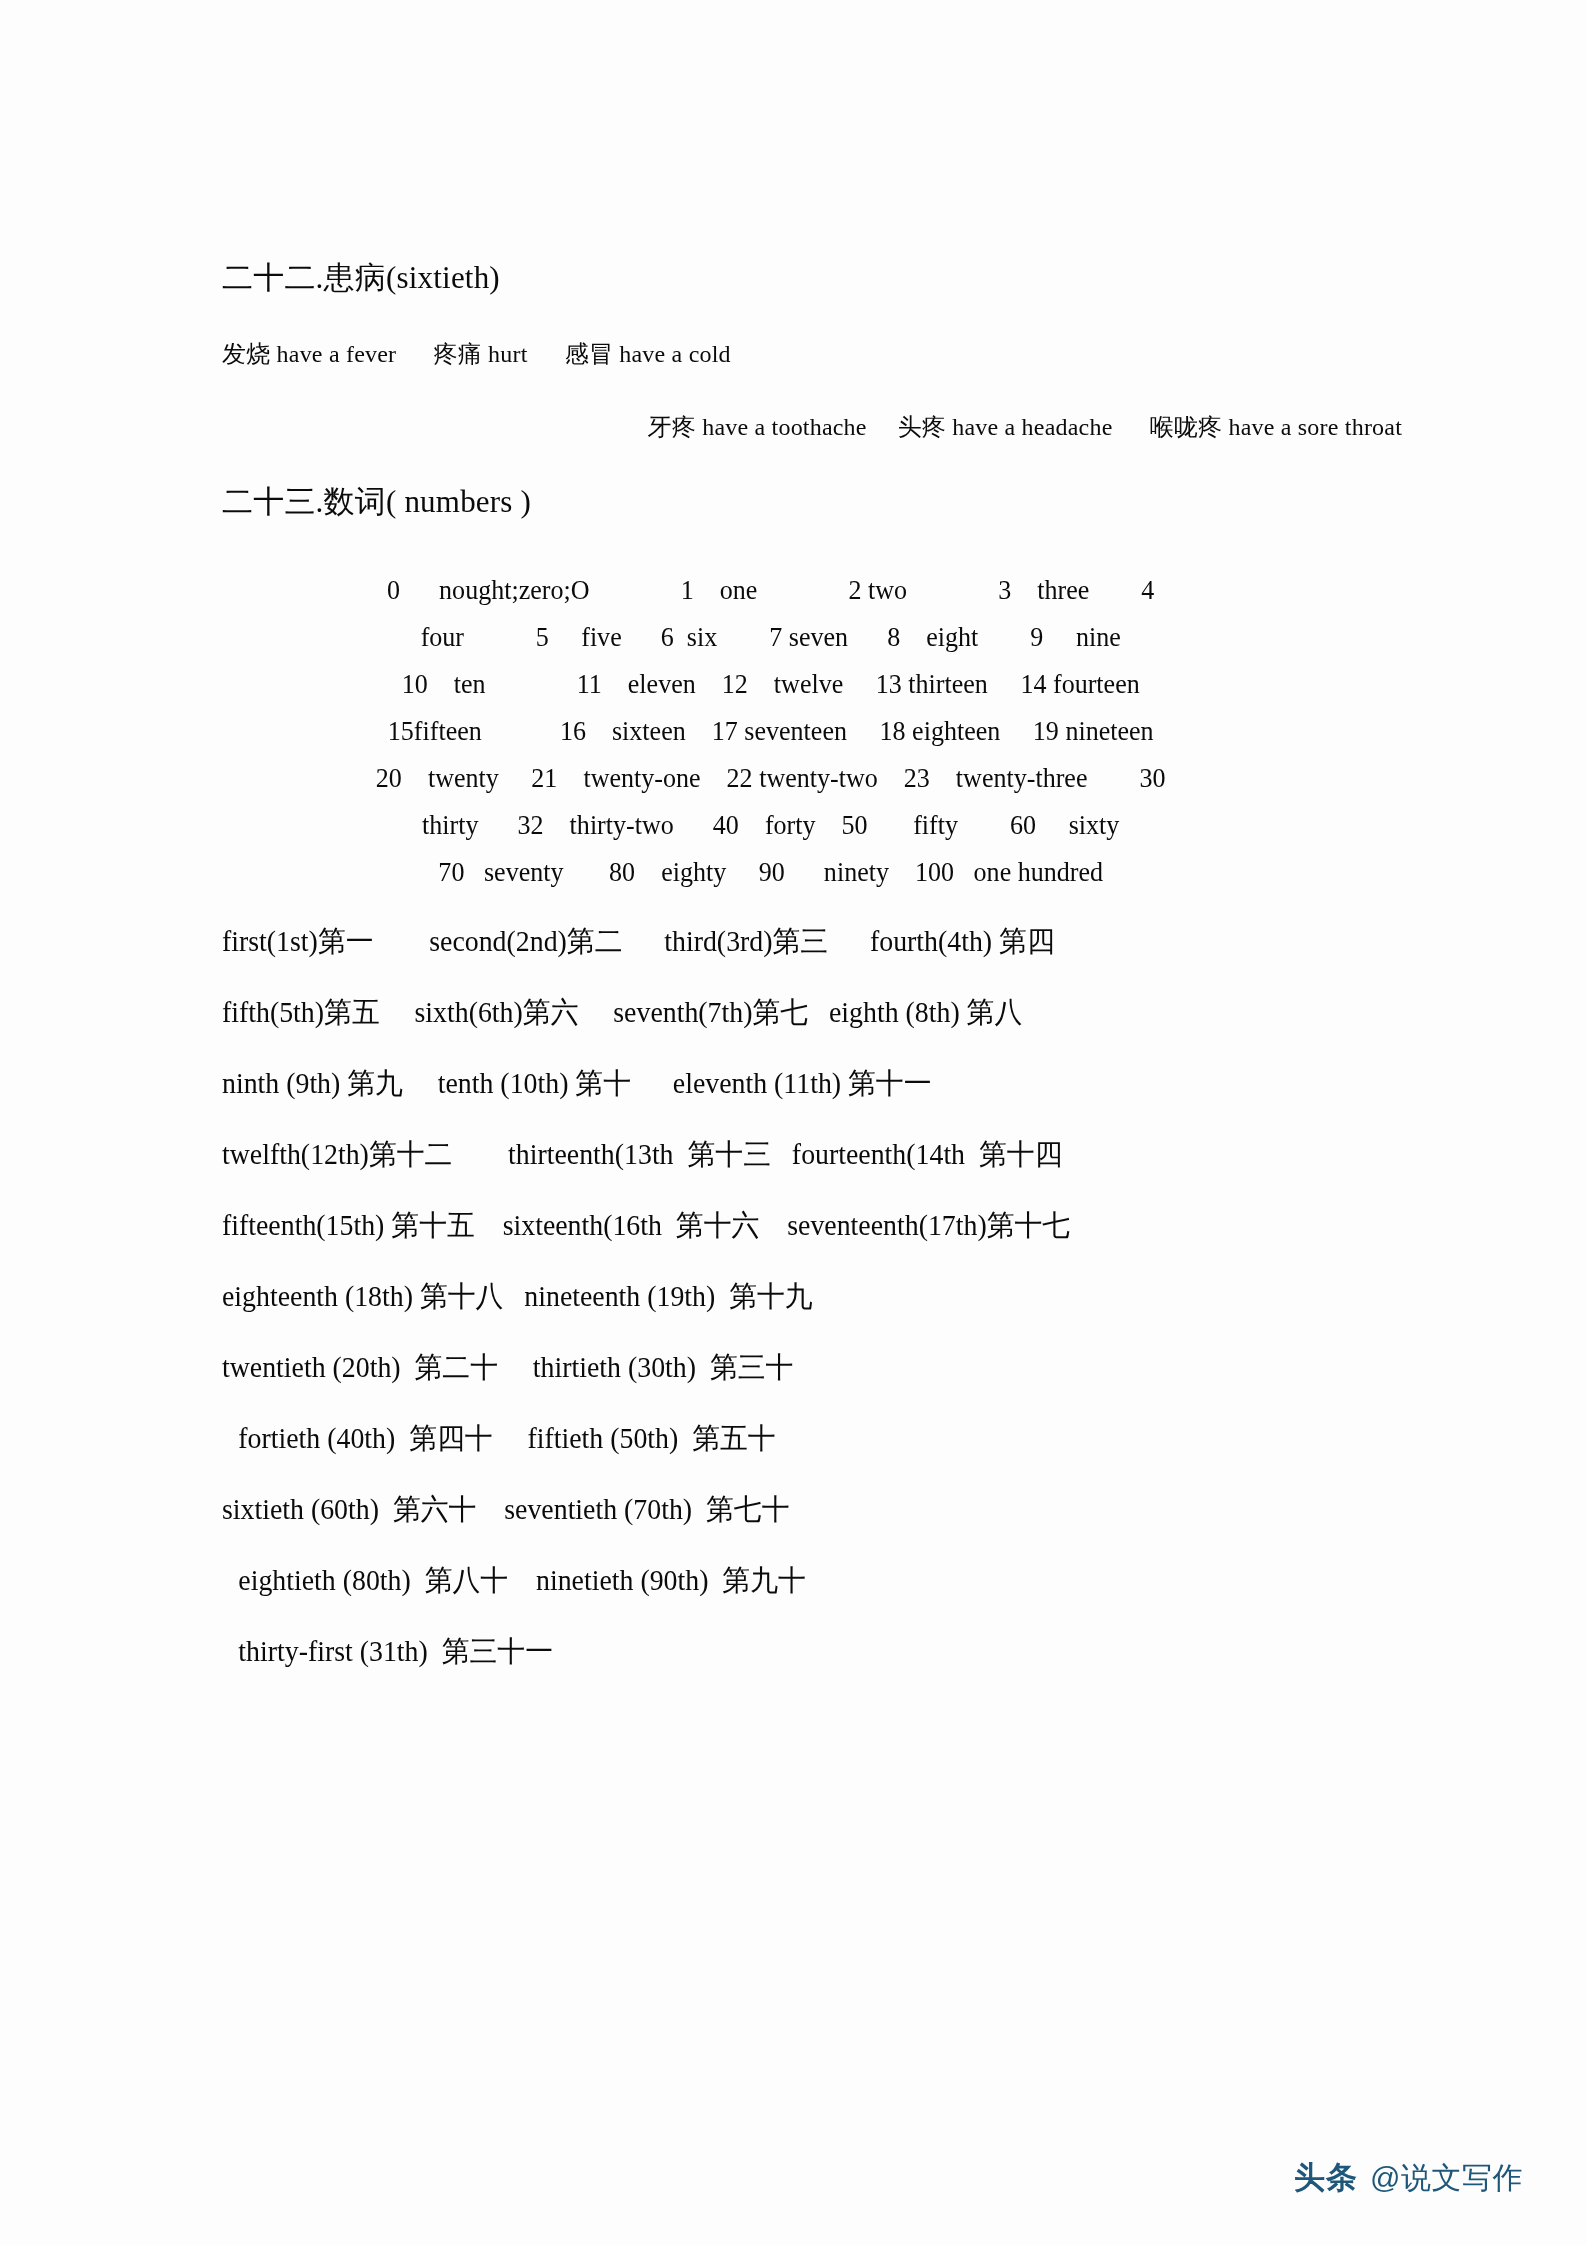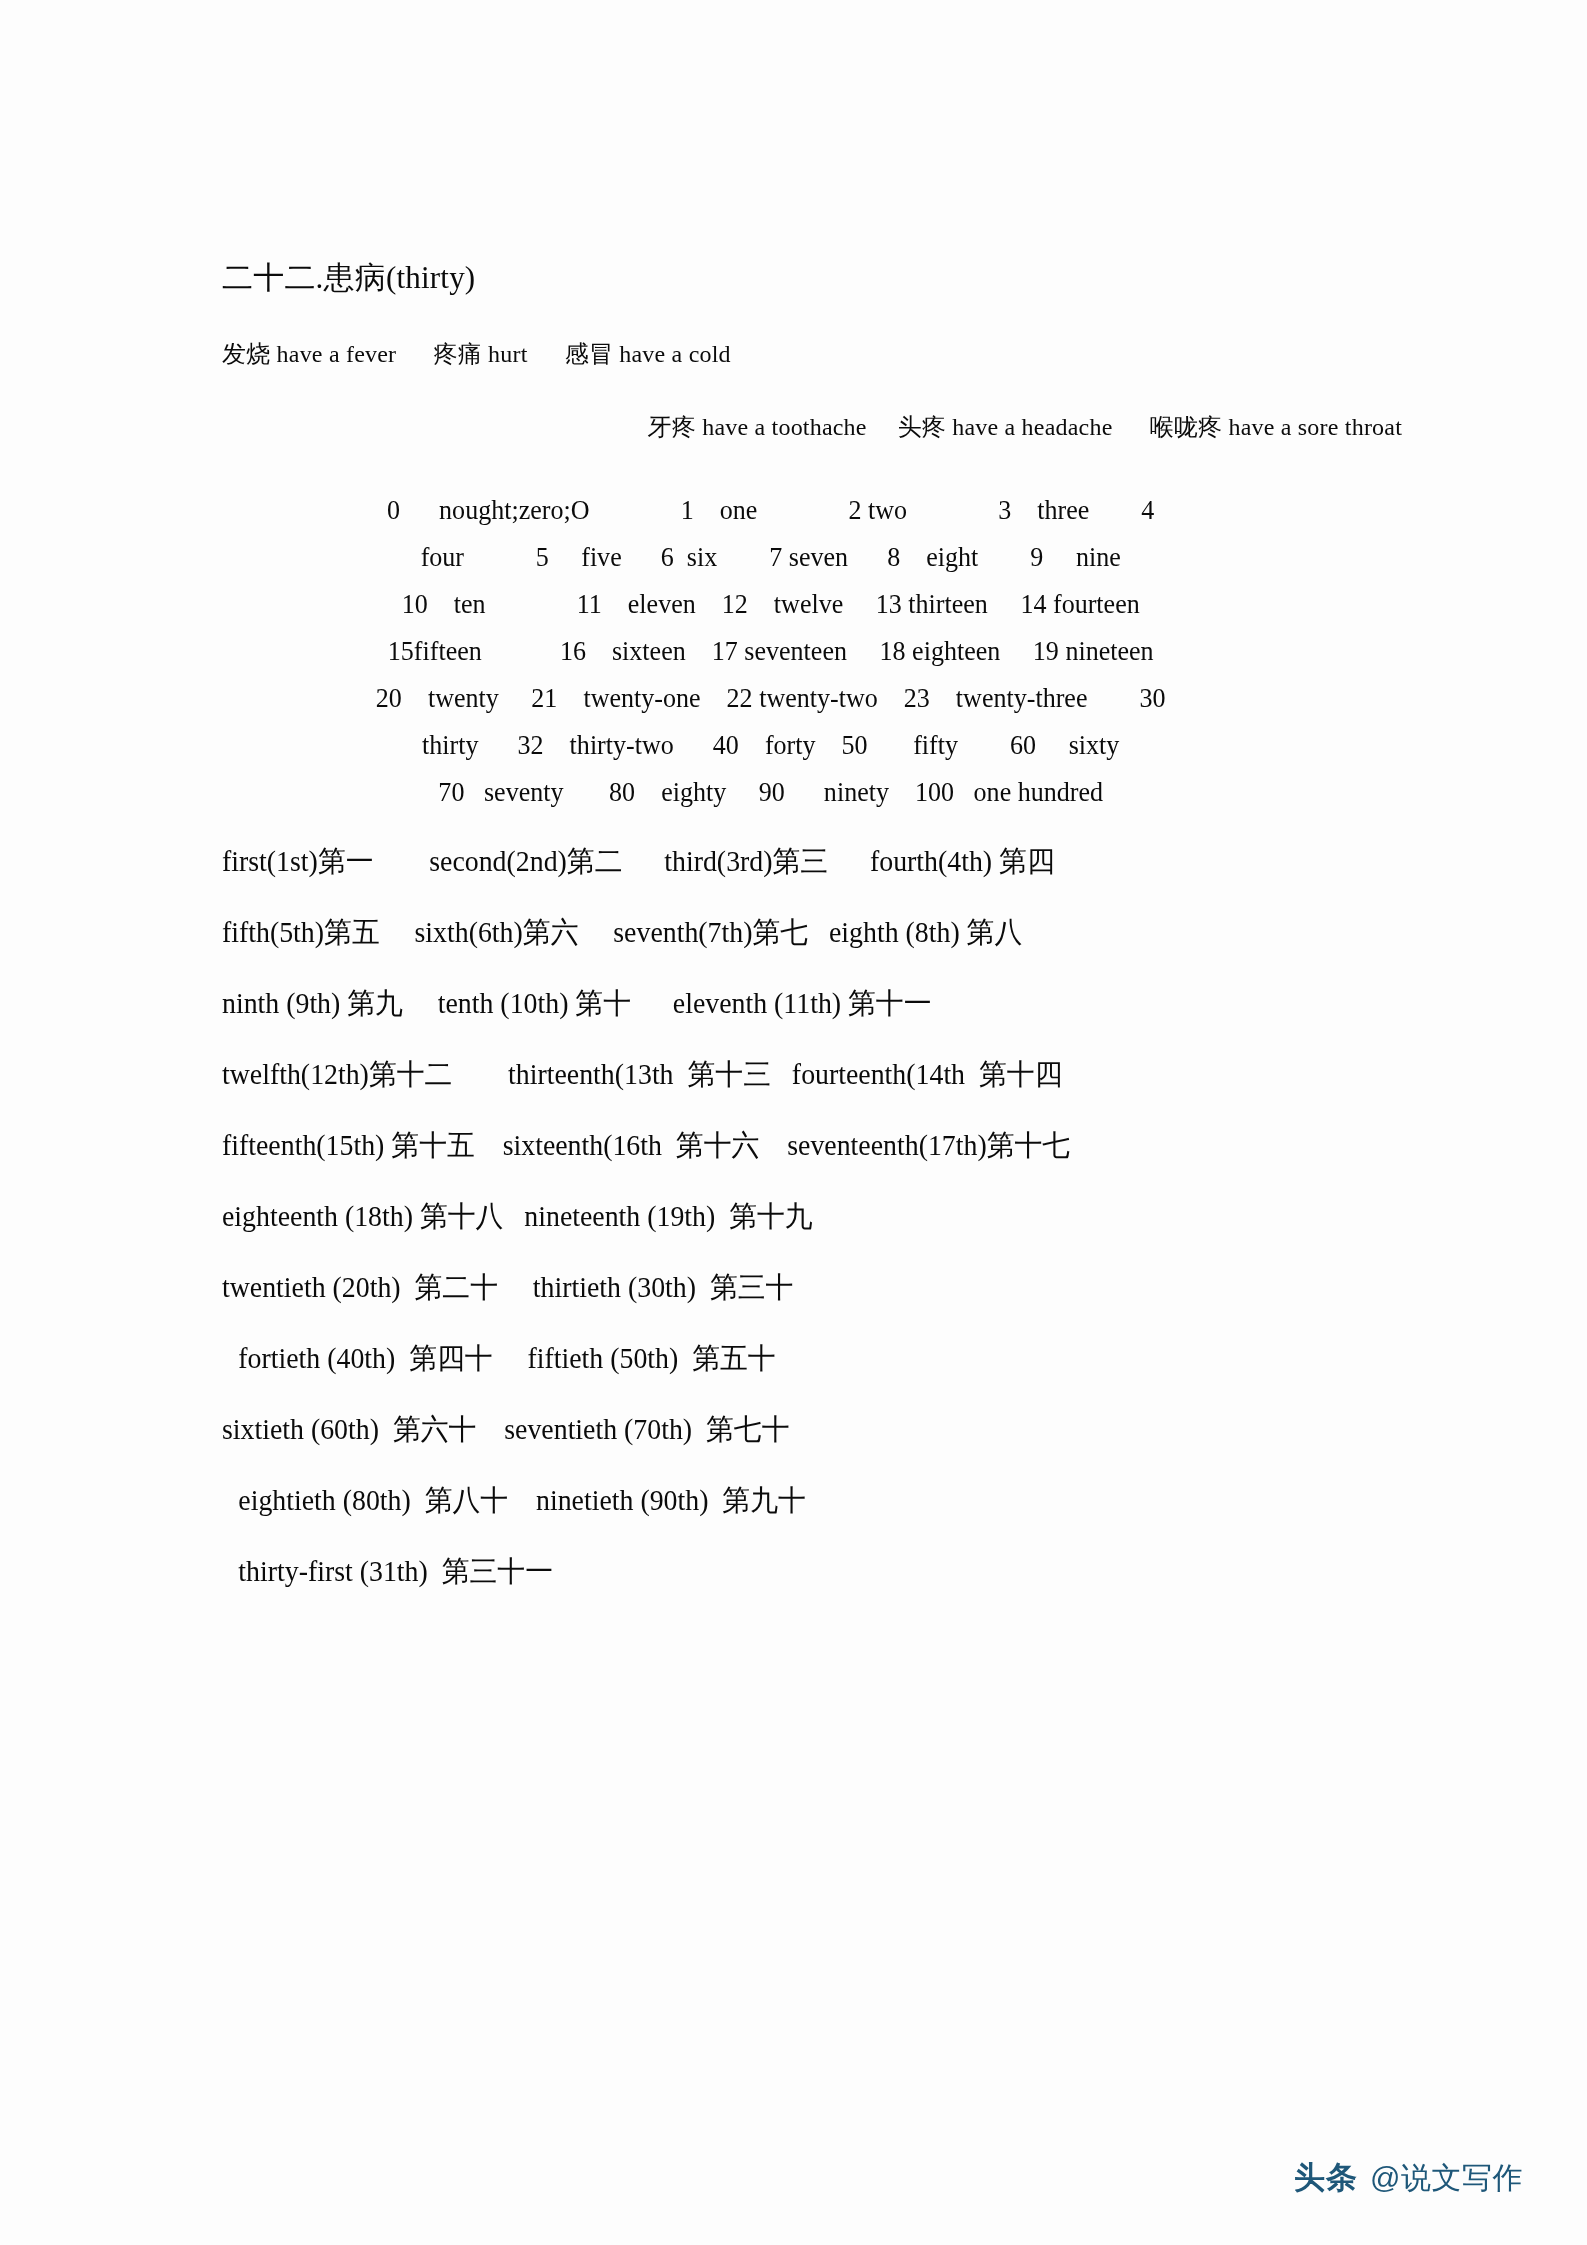--- a/index.html
+++ b/index.html
@@ -105,26 +105,27 @@
     text-align: right;
   }
 </style>
 </head>
 <body>
 
 <div class="page">
 
   <div class="content">
 
-    <div class="line heading">二十二.患病(thirty)</div>
+    <div class="line heading">二十二.患病(sixtieth)</div>
 
     <div class="line vocab">发烧 have a fever      疼痛 hurt      感冒 have a cold</div>
 
     <div class="line vocab spacer-after-vocab">牙疼 have a toothache     头疼 have a headache      喉咙疼 have a sore throat</div>
 
+    <div class="line heading">二十三.数词( numbers )</div>
 
     <div class="num-block">
       <div class="num-line">0      nought;zero;O              1    one              2 two              3    three        4</div>
       <div class="num-line">four           5     five      6  six        7 seven      8    eight        9     nine</div>
       <div class="num-line">10    ten              11    eleven    12    twelve     13 thirteen     14 fourteen</div>
       <div class="num-line">15fifteen            16    sixteen    17 seventeen     18 eighteen     19 nineteen</div>
       <div class="num-line">20    twenty     21    twenty-one    22 twenty-two    23    twenty-three        30</div>
       <div class="num-line">thirty      32    thirty-two      40    forty    50       fifty        60     sixty</div>
       <div class="num-line">70   seventy       80    eighty     90      ninety    100   one hundred</div>
     </div>

